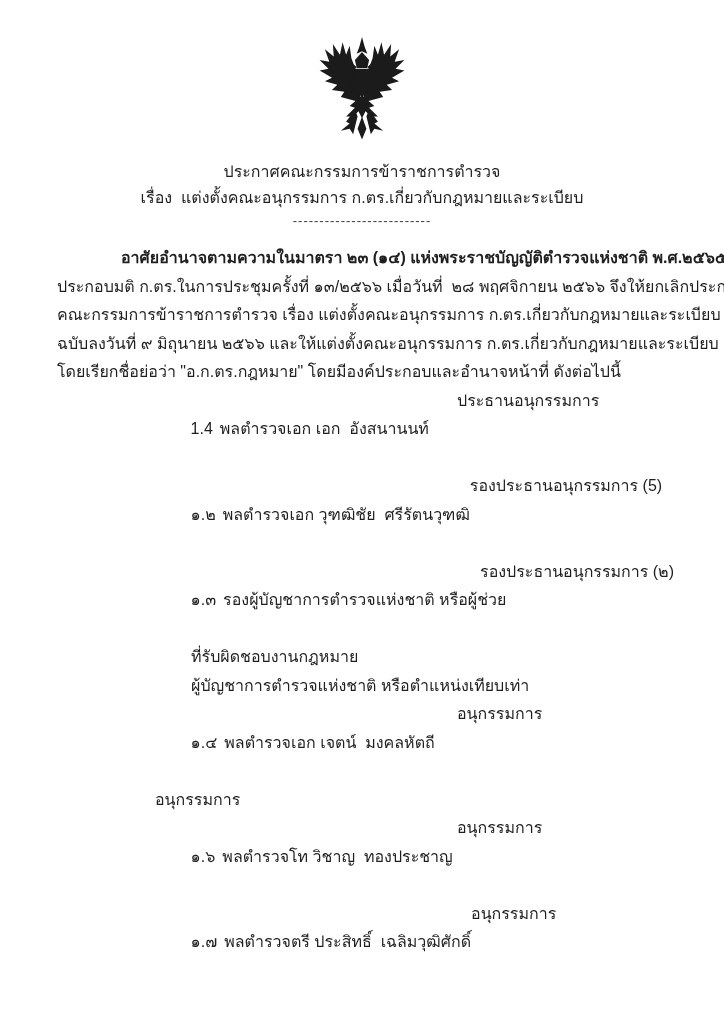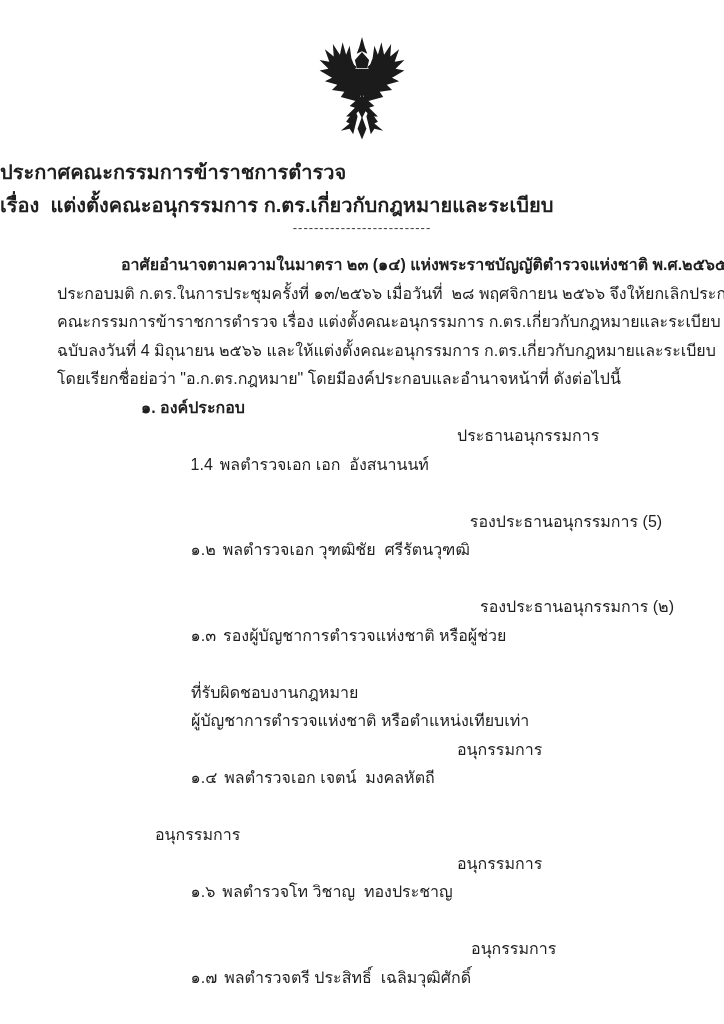--- a/index.html
+++ b/index.html
@@ -13,23 +13,23 @@
     width:724px;height:1024px;
     background:#ffffff;
     color:#1f1f1f;
     overflow:hidden;
   }
   .emblem-wrap{
     display:flex;justify-content:center;
     padding-top:33px;
   }
   .doc-title{
-    text-align:left;
-    font-weight:bold;
-    font-size:20px;
+    text-align:center;
+    font-weight:normal;
+    font-size:16px;
     line-height:26px;
     margin-top:8px;
     white-space:pre;
   }
   .divider{
     text-align:center;
     font-size:13px;
     letter-spacing:1px;
     color:#3a3a3a;
     line-height:14px;
@@ -92,31 +92,30 @@
 
           <path d="M52,82 L42,96 46,98 36,106 46,104 50,110 53,98 55,90 Z" transform="translate(120,0) scale(-1,1)"></path>
 
           <path d="M60,90 L55,104 60,116 65,104 Z"></path>
         </g>
       </svg>
     </span>
   </div>
 
   <div class="doc-title">ประกาศคณะกรรมการข้าราชการตำรวจ</div>
-  <div class="doc-title" style="margin-top:7px;">เรื่อง  แต่งตั้งคณะอนุกรรมการ ก.ตร.เกี่ยวกับกฎหมายและระเบียบ</div>
+  <div class="doc-title" style="margin-top:0;">เรื่อง  แต่งตั้งคณะอนุกรรมการ ก.ตร.เกี่ยวกับกฎหมายและระเบียบ</div>
   <div class="divider">--------------------------</div>
 
   <div class="content">
     <div class="para-line indent">อาศัยอำนาจตามความในมาตรา ๒๓ (๑๔) แห่งพระราชบัญญัติตำรวจแห่งชาติ พ.ศ.๒๕๖๕</div>
     <div class="para-line">ประกอบมติ ก.ตร.ในการประชุมครั้งที่ ๑๓/๒๕๖๖ เมื่อวันที่  ๒๘ พฤศจิกายน ๒๕๖๖ จึงให้ยกเลิกประกาศ</div>
     <div class="para-line">คณะกรรมการข้าราชการตำรวจ เรื่อง แต่งตั้งคณะอนุกรรมการ ก.ตร.เกี่ยวกับกฎหมายและระเบียบ</div>
-    <div class="para-line">ฉบับลงวันที่ 4 มิถุนายน ๒๕๖๖ และให้แต่งตั้งคณะอนุกรรมการ ก.ตร.เกี่ยวกับกฎหมายและระเบียบ</div>
+    <div class="para-line">ฉบับลงวันที่ ๙ มิถุนายน ๒๕๖๖ และให้แต่งตั้งคณะอนุกรรมการ ก.ตร.เกี่ยวกับกฎหมายและระเบียบ</div>
     <div class="para-line">โดยเรียกชื่อย่อว่า "อ.ก.ตร.กฎหมาย" โดยมีองค์ประกอบและอำนาจหน้าที่ ดังต่อไปนี้</div>
 
-    <div class="sec-heading">๑. องค์ประกอบ</div>
 
     <div class="members" id="members">
   <div class="member">
     <div class="member-row">
       <span class="m-left">
         <span class="m-no">1.4</span><span class="m-name">พลตำรวจเอก เอก  อังสนานนท์</span>
       </span>
       <span class="m-role">ประธานอนุกรรมการ</span>
     </div>
   </div>

